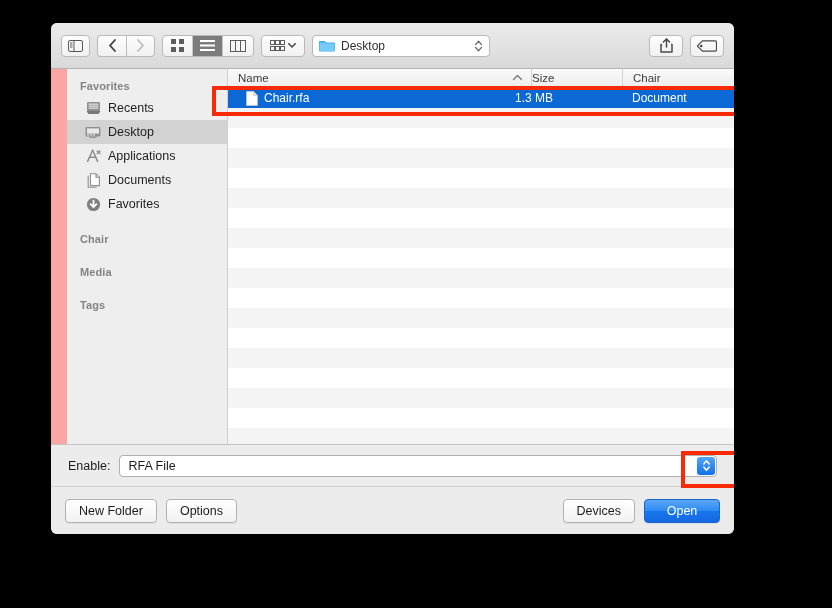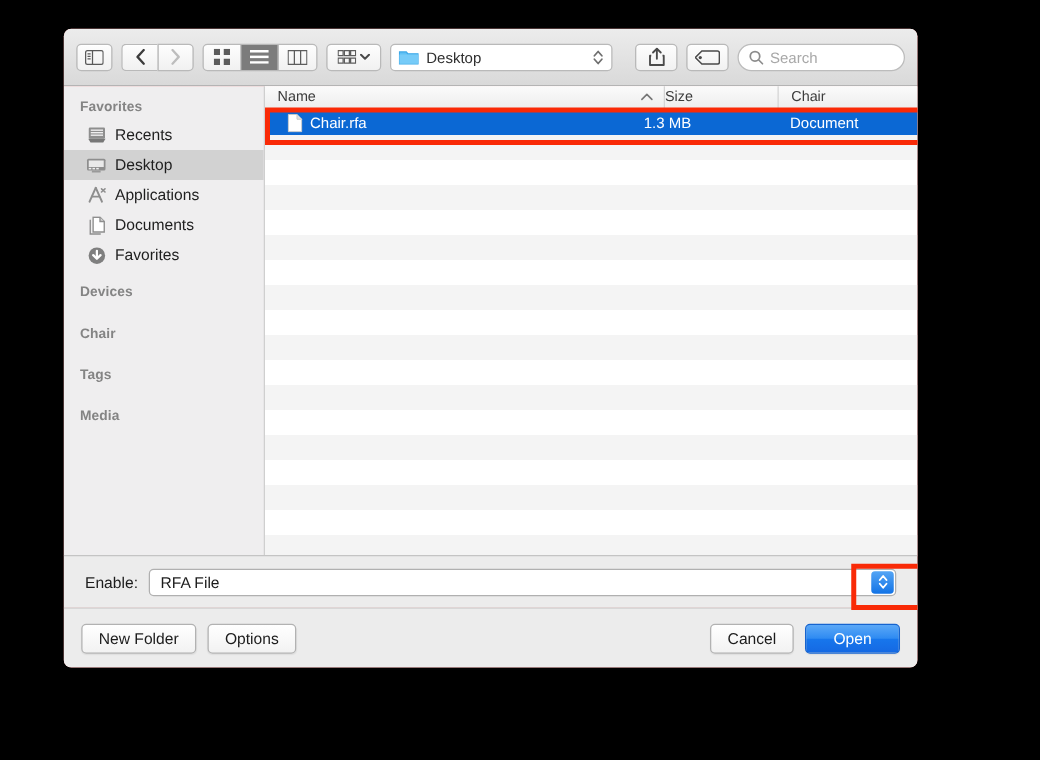--- a/index.html
+++ b/index.html
@@ -104,20 +104,21 @@
   #body-area { flex: 1; display: flex; min-height: 0; }
 
   
   #sidebar {
     width: 161px;
     background: #efeeef;
     border-right: 1px solid #cfcfcf;
     padding-top: 6px;
     flex: 0 0 auto;
     overflow: hidden;
+    margin-left: 16px;
   }
   .side-header {
     font-size: 11px;
     font-weight: bold;
     color: #848484;
     padding: 5px 0 4px 13px;
     letter-spacing: 0.1px;
   }
   .side-item {
     height: 24px;
@@ -330,27 +331,20 @@
       </svg>
     </div>
 
     <div class="tb-btn" style="min-width:34px;">
       <svg width="20" height="12" viewBox="0 0 20 12">
         <path d="M6,0.8 L18.5,0.8 A1.5,1.5 0 0 1 20,2.3 L20,9.7 A1.5,1.5 0 0 1 18.5,11.2 L6,11.2 L0.8,6 Z" transform="translate(-0.5,0)" fill="none" stroke="#4a4a4a" stroke-width="1.2"></path>
         <circle cx="4.2" cy="6" r="1.3" fill="#4a4a4a"></circle>
       </svg>
     </div>
 
-    <div id="search-field">
-      <svg width="12" height="12" viewBox="0 0 12 12">
-        <circle cx="5" cy="5" r="3.8" fill="none" stroke="#8d8d8d" stroke-width="1.4"></circle>
-        <line x1="7.8" y1="7.8" x2="11" y2="11" stroke="#8d8d8d" stroke-width="1.4" stroke-linecap="round"></line>
-      </svg>
-      <span class="search-text">Search</span>
-    </div>
   </div>
 
   <div id="body-area">
 
     <div id="sidebar">
 
       <div class="side-header">Favorites</div>
 
       <div class="side-item">
         <span class="side-icon">
@@ -407,24 +401,23 @@
         <span class="side-icon">
           <svg width="15" height="15" viewBox="0 0 15 15">
             <circle cx="7.5" cy="7.5" r="6.6" fill="#7f7f7f"></circle>
             <path d="M7.5,3.6 L7.5,9.4" stroke="#ffffff" stroke-width="1.8" stroke-linecap="round"></path>
             <polyline points="4.6,7.1 7.5,10 10.4,7.1" fill="none" stroke="#ffffff" stroke-width="1.8" stroke-linecap="round" stroke-linejoin="round"></polyline>
           </svg>
         </span>
         <span>Favorites</span>
       </div>
 
-      <div class="side-header" style="padding-top:12px;">Devices</div>
       <div class="side-header" style="padding-top:17px;">Chair</div>
+      <div class="side-header" style="padding-top:17px;">Media</div>
       <div class="side-header" style="padding-top:17px;">Tags</div>
-      <div class="side-header" style="padding-top:17px;">Media</div>
     </div>
 
     <div id="file-pane">
 
       <div id="col-header">
         <div class="col-name">
           <span>Name</span>
           <span class="sort-caret">
             <svg width="11" height="7" viewBox="0 0 11 7">
               <polyline points="1.5,5.5 5.5,1.5 9.5,5.5" fill="none" stroke="#767676" stroke-width="1.3" stroke-linecap="round" stroke-linejoin="round"></polyline>
@@ -486,20 +479,20 @@
           <polyline points="1.8,8 4.5,11.2 7.2,8" fill="none" stroke="#ffffff" stroke-width="1.5" stroke-linecap="round" stroke-linejoin="round"></polyline>
         </svg>
       </span>
     </div>
   </div>
 
   <div id="bottom-bar">
     <div class="push-btn">New Folder</div>
     <div class="push-btn">Options</div>
     <div class="bb-spacer"></div>
-    <div class="push-btn">Cancel</div>
+    <div class="push-btn">Devices</div>
     <div class="push-btn primary">Open</div>
   </div>
 
   <div class="annot" id="annot-row"></div>
   <div class="annot" id="annot-open"></div>
 
 </div>
 
 </body></html>

